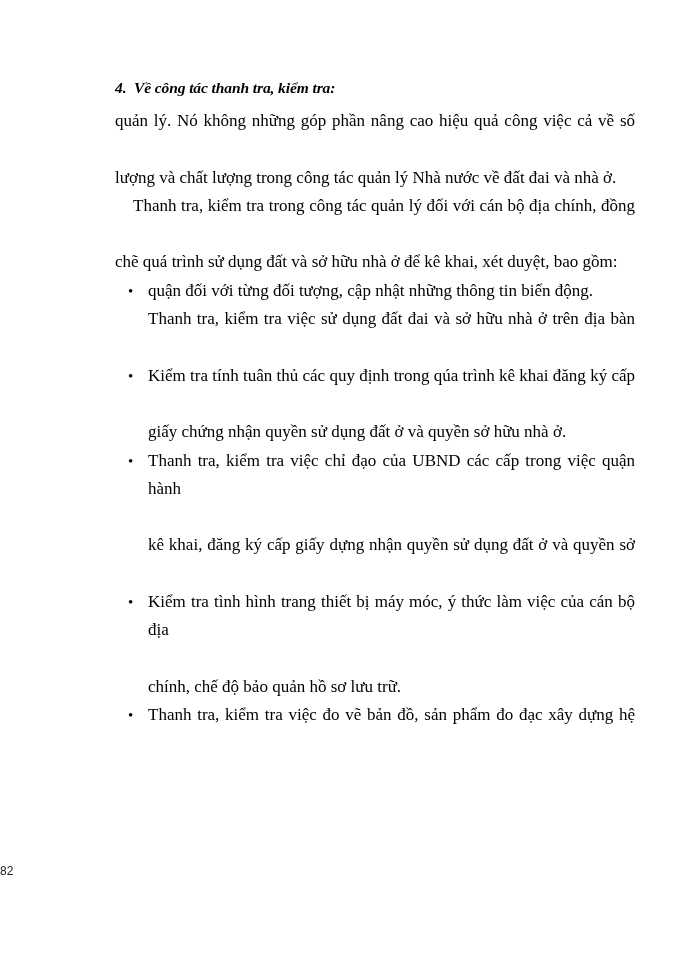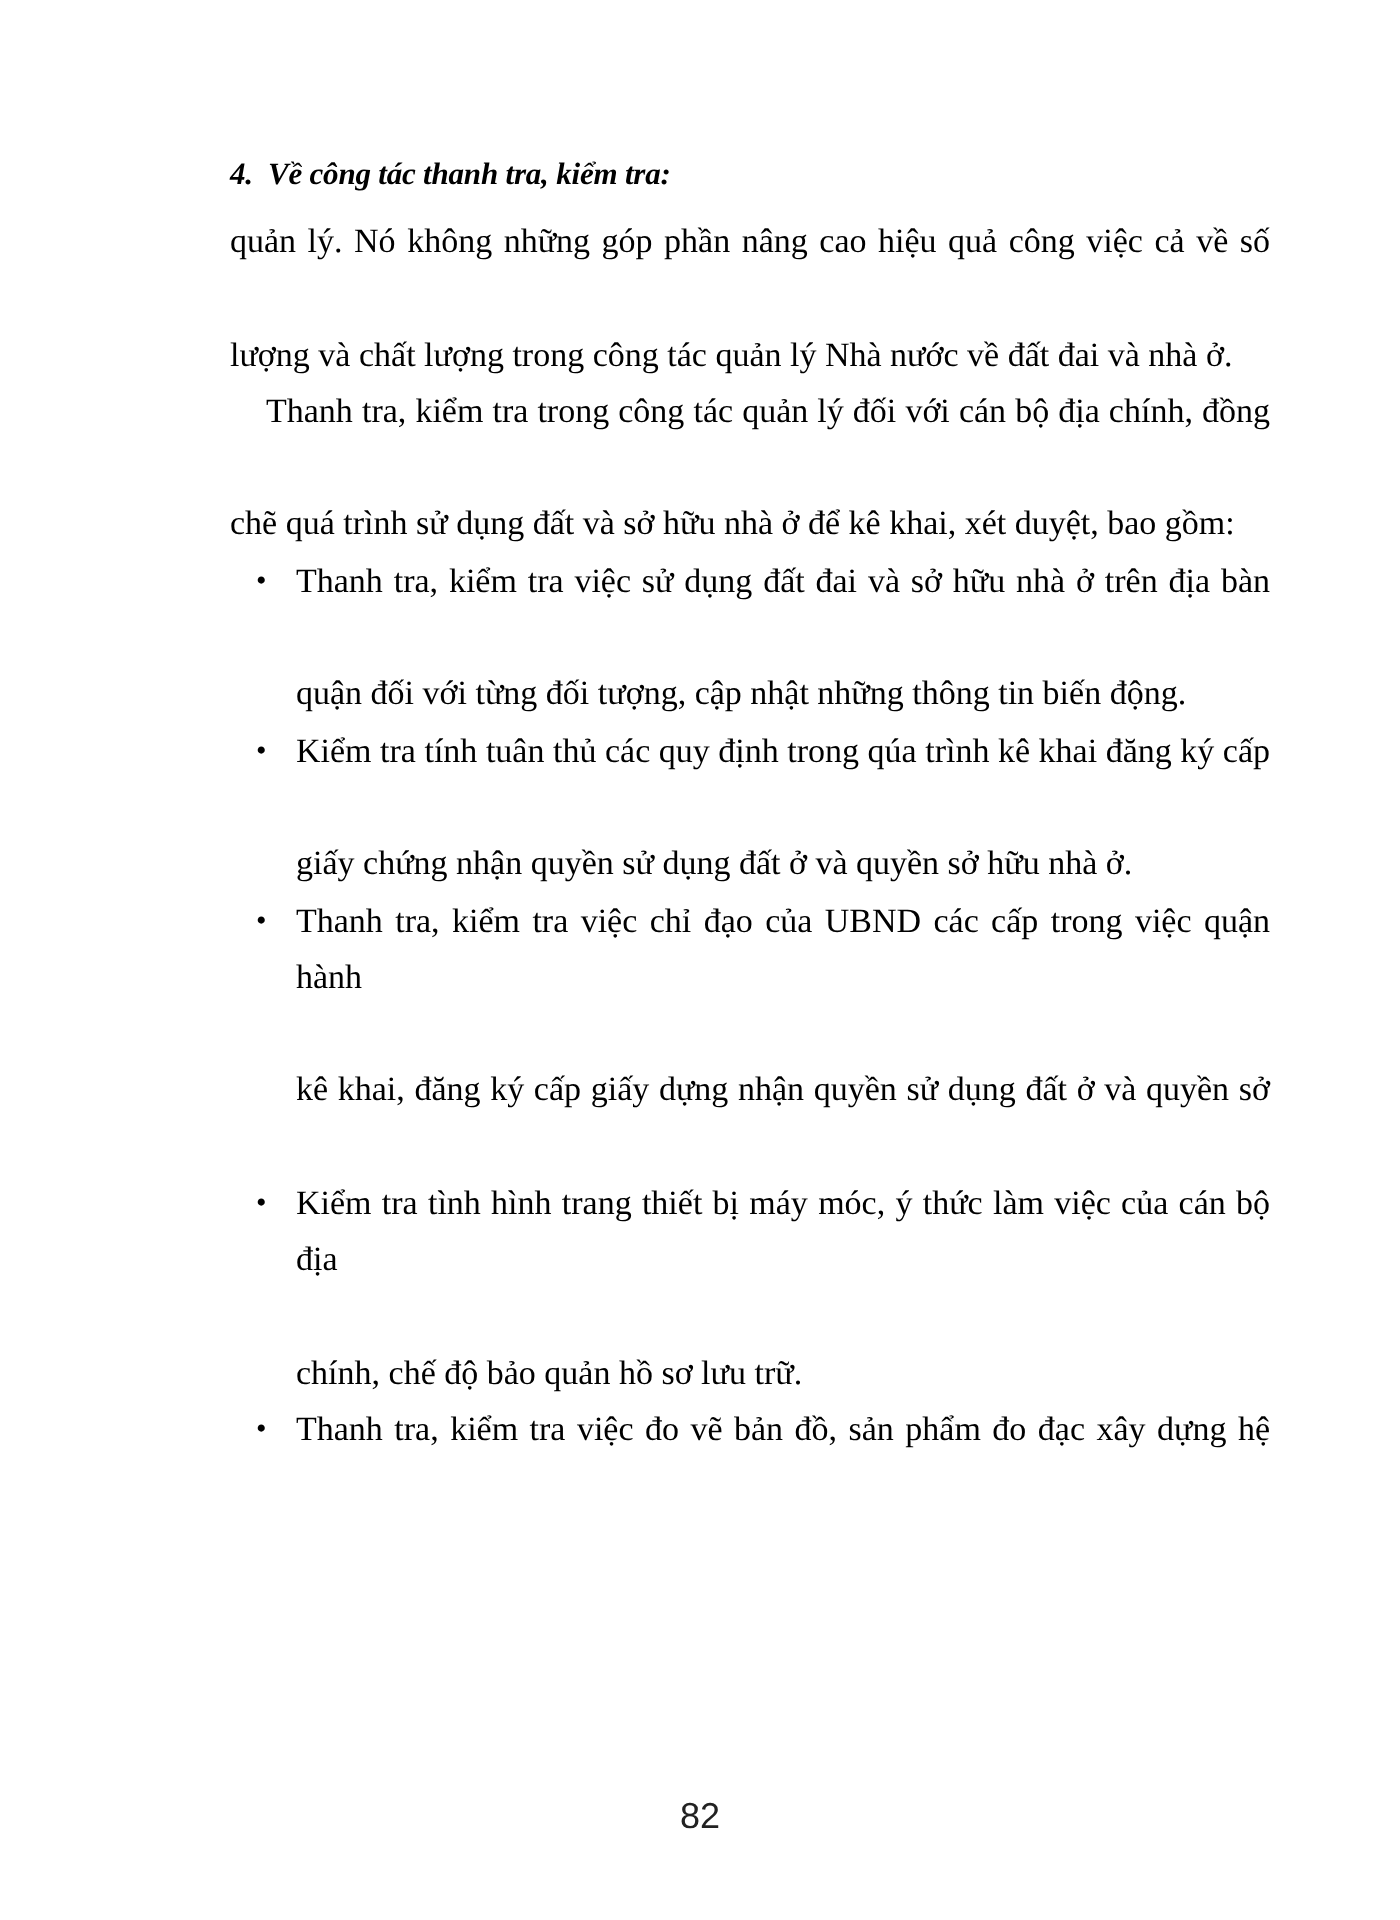--- a/index.html
+++ b/index.html
@@ -59,23 +59,22 @@
     position: absolute;
     left: 13px;
     top: 0;
     font-size: 15px;
     line-height: 28.3px;
   }
   .page-number {
     position: absolute;
     left: 0;
     right: 0;
-    top: 898px;
-    text-align: center;
-    font-size: 18px;
+    top: 864px;
+    font-size: 12px;
     font-family: "Liberation Sans", sans-serif;
     color: #222222;
   }
   
   .jblock {
     text-align: justify;
     text-justify: inter-word;
   }
   .jline {
     display: block;
@@ -106,22 +105,22 @@
 
     <div class="para jblock">
       <span class="jline" style="text-indent:18px;font-family:Liberation Serif, serif;">Thanh tra, kiểm tra trong công tác quản lý đối với cán bộ địa chính, đồng</span>
       <span class="jline last">chẽ quá trình sử dụng đất và sở hữu nhà ở để kê khai, xét duyệt, bao gồm:</span>
     </div>
 
     <ul class="bullet-list">
 
       <li class="bullet-item">
         <span class="bullet-marker">•</span>
+        <span class="jline last">quận đối với từng đối tượng, cập nhật những thông tin biến động.</span>
         <span class="jline">Thanh tra, kiểm tra việc sử dụng đất đai và sở hữu nhà ở trên địa bàn</span>
-        <span class="jline last">quận đối với từng đối tượng, cập nhật những thông tin biến động.</span>
       </li>
 
       <li class="bullet-item">
         <span class="bullet-marker">•</span>
         <span class="jline">Kiểm tra tính tuân thủ các quy định trong qúa trình kê khai đăng ký cấp</span>
         <span class="jline last">giấy chứng nhận quyền sử dụng đất ở và quyền sở hữu nhà ở.</span>
       </li>
 
       <li class="bullet-item">
         <span class="bullet-marker">•</span>

